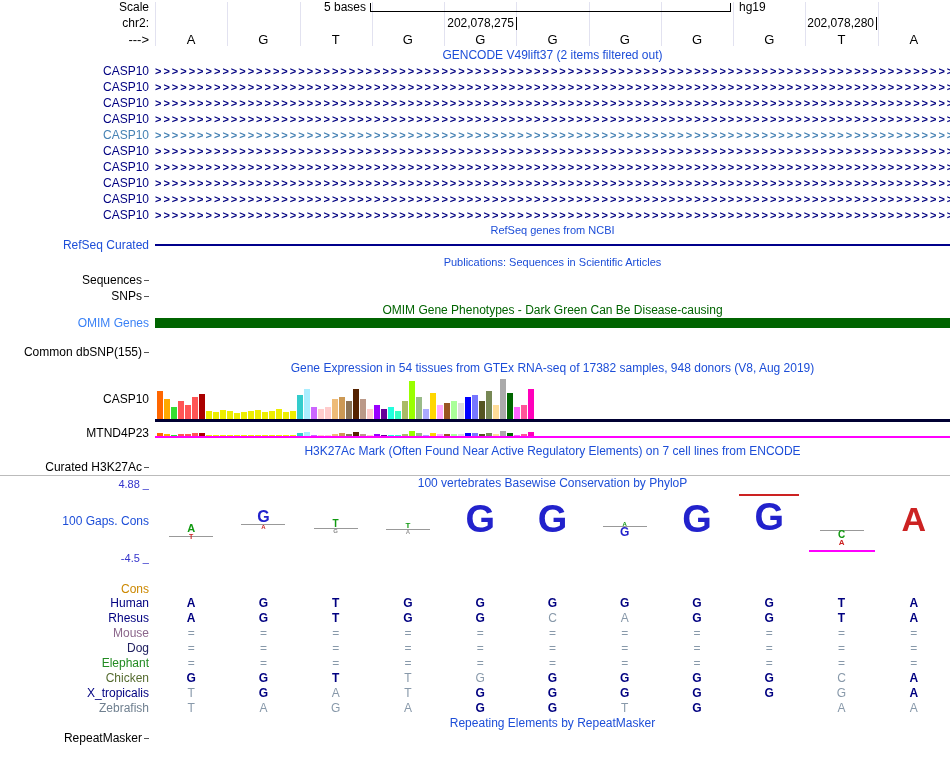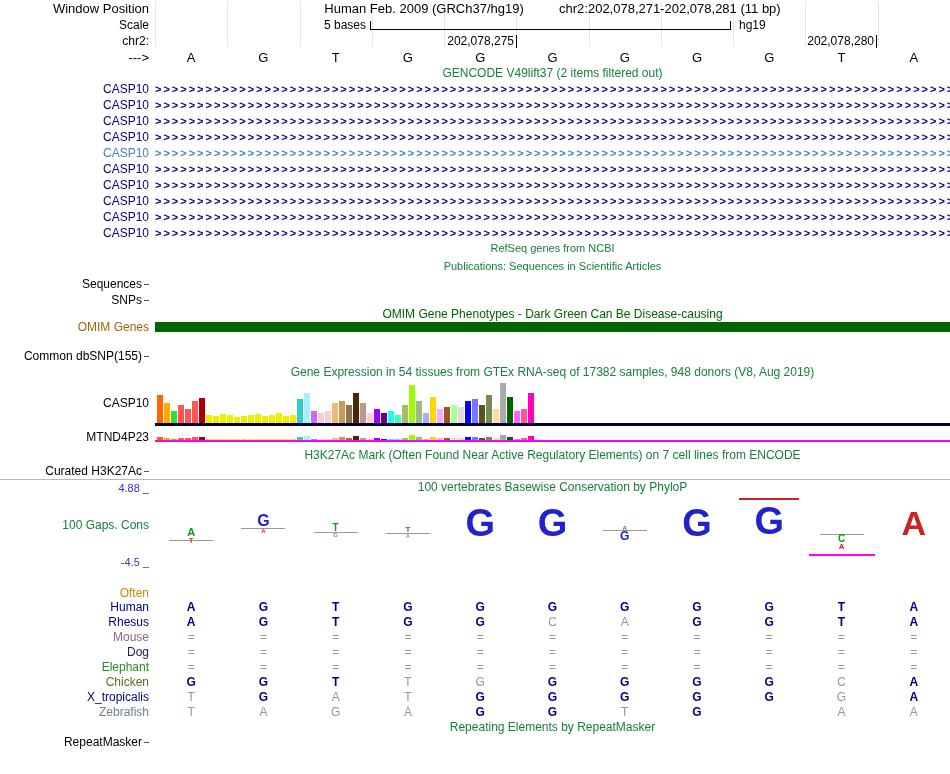--- a/index.html
+++ b/index.html
@@ -2,21 +2,21 @@
 <html><head>
 <meta charset="utf-8">
 <style>
   html,body{margin:0;padding:0;background:#fff}
   #page{position:relative;width:950px;height:774px;background:#fff;
         font-family:"Liberation Sans",sans-serif;font-size:12px;color:#000;overflow:hidden}
   .row{display:flex;position:relative}
   .lbl{flex:none;width:155px;padding-right:6px;text-align:right;white-space:nowrap;overflow:hidden;box-sizing:border-box}
   .trk{flex:none;width:795px;position:relative;box-sizing:border-box}
   .center{text-align:center}
-  .navy{color:#15803d}
+  .navy{color:#1d4ed8}
   .sm{font-size:11px}
   .grid{position:absolute;left:155px;top:0;width:795px;height:48px;pointer-events:none}
   .vline{position:absolute;top:2px;height:44px;width:1px;background:#e2e2f0}
   .cellrow{display:flex}
   .cell{flex:none;width:72.27px;text-align:center}
   .scale-bases{position:absolute;right:584px;top:0}
   .scale-line{position:absolute;left:215px;top:3px;width:361px;height:9px;border-left:1px solid #000;border-right:1px solid #000;border-bottom:1px solid #000;box-sizing:border-box}
   .assembly{position:absolute;left:584px;top:0}
   .coord{position:absolute;top:1px;border-right:1px solid #000;padding-right:2px;height:13px;line-height:13px}
   .arrows{overflow:hidden;white-space:nowrap;font-size:11px;font-weight:bold;letter-spacing:2px}
@@ -55,28 +55,20 @@
       <div class="vline" style="left: 216.8px;"></div>
       <div class="vline" style="left: 289.1px;"></div>
       <div class="vline" style="left: 361.3px;"></div>
       <div class="vline" style="left: 433.6px;"></div>
       <div class="vline" style="left: 505.9px;"></div>
       <div class="vline" style="left: 578.2px;"></div>
       <div class="vline" style="left: 650.4px;"></div>
       <div class="vline" style="left: 722.7px;"></div>
     </div>
 
-  <div class="row" style="height:18px;line-height:18px;font-size:13px">
-    <div class="lbl">Window Position</div>
-    <div class="trk center">
-      <span>Human Feb. 2009 (GRCh37/hg19)</span>
-      <span style="display:inline-block;width:28px"></span>
-      <span>chr2:202,078,271-202,078,281 (11 bp)</span>
-    </div>
-  </div>
 
   <div class="row" style="height:16px;line-height:14px">
     <div class="lbl">Scale</div>
     <div class="trk">
       <span class="scale-bases">5 bases</span>
       <div class="scale-line"></div>
       <span class="assembly">hg19</span>
     </div>
   </div>
 
@@ -149,40 +141,46 @@
       <div class="row trow">
         <div class="lbl" style="color: rgb(0, 0, 128);">CASP10</div>
         <div class="trk arrows" style="color: rgb(0, 0, 128);">&gt;&gt;&gt;&gt;&gt;&gt;&gt;&gt;&gt;&gt;&gt;&gt;&gt;&gt;&gt;&gt;&gt;&gt;&gt;&gt;&gt;&gt;&gt;&gt;&gt;&gt;&gt;&gt;&gt;&gt;&gt;&gt;&gt;&gt;&gt;&gt;&gt;&gt;&gt;&gt;&gt;&gt;&gt;&gt;&gt;&gt;&gt;&gt;&gt;&gt;&gt;&gt;&gt;&gt;&gt;&gt;&gt;&gt;&gt;&gt;&gt;&gt;&gt;&gt;&gt;&gt;&gt;&gt;&gt;&gt;&gt;&gt;&gt;&gt;&gt;&gt;&gt;&gt;&gt;&gt;&gt;&gt;&gt;&gt;&gt;&gt;&gt;&gt;&gt;&gt;&gt;&gt;&gt;&gt;&gt;</div>
       </div>
     </div>
 
   <div class="row sm" style="height:15px;line-height:15px">
     <div class="lbl"></div>
     <div class="trk center navy">RefSeq genes from NCBI</div>
   </div>
+  <div class="row" style="height:14px;line-height:14px">
+    <div class="lbl navy">RefSeq Curated</div>
+    <div class="trk">
+      <div class="refline" style="background: rgb(0, 0, 139);"></div>
+    </div>
+  </div>
 
   <div class="row sm" style="height:20px;line-height:20px">
     <div class="lbl"></div>
     <div class="trk center navy">Publications: Sequences in Scientific Articles</div>
   </div>
   <div class="row" style="height:16px;line-height:16px">
     <div class="lbl dash">Sequences</div>
     <div class="trk"></div>
   </div>
   <div class="row" style="height:16px;line-height:16px">
     <div class="lbl dash">SNPs</div>
     <div class="trk"></div>
   </div>
 
   <div class="row" style="height:13px;line-height:13px">
     <div class="lbl"></div>
     <div class="trk center" style="color:#006400">OMIM Gene Phenotypes - Dark Green Can Be Disease-causing</div>
   </div>
   <div class="row" style="height:12px;line-height:12px">
-    <div class="lbl" style="color:#a16207">OMIM Genes</div>
+    <div class="lbl" style="color:#3b82f6">OMIM Genes</div>
     <div class="trk">
       <div class="omimbar" style="background: rgb(0, 100, 0);"></div>
     </div>
   </div>
 
   <div class="row sm" style="height:15px;line-height:15px">
     <div class="lbl"></div>
   </div>
   <div class="row" style="height:16px;line-height:16px">
     <div class="lbl dash">Common dbSNP(155)</div>
@@ -380,21 +378,21 @@
             <span class="llet" style="color: rgb(204, 34, 34); font-size: 34px; transform: translate(-50%, -50%) translateY(-3px);">A</span>
           </div>
         </div>
     </div>
   </div>
 
   <div class="row" style="height:15px;line-height:15px">
     <div class="lbl"></div>
   </div>
   <div class="row" style="height:13px;line-height:13px">
-    <div class="lbl" style="color:#CC8800">Often</div>
+    <div class="lbl" style="color:#CC8800">Cons</div>
     <div class="trk"></div>
   </div>
   <div id="multiz-rows">
       <div class="row mzrow">
         <div class="lbl" style="color: rgb(0, 0, 128);">Human</div>
         <div class="trk mzcells">
           <span class="mz strong">A</span>
           <span class="mz strong">G</span>
           <span class="mz strong">T</span>
           <span class="mz strong">G</span>

